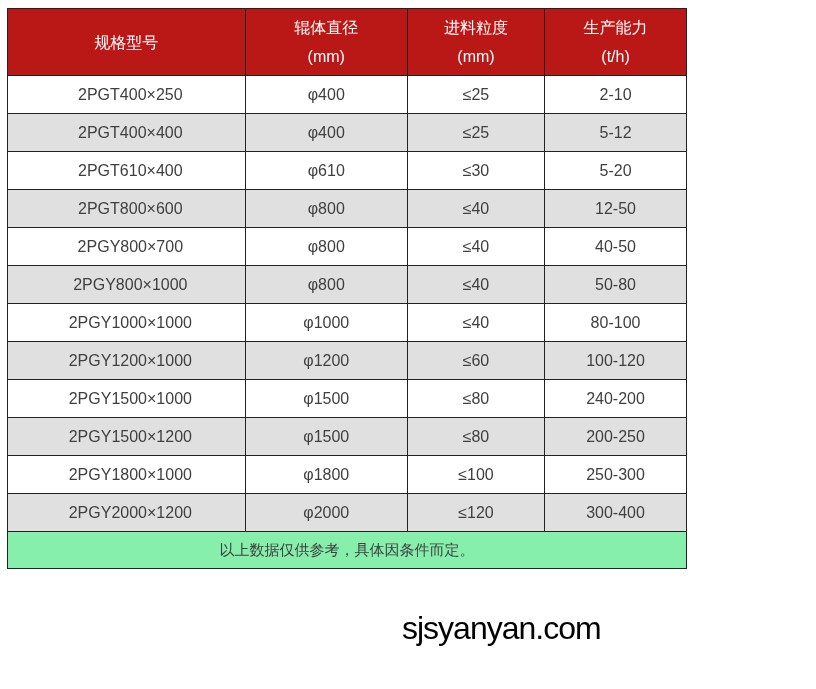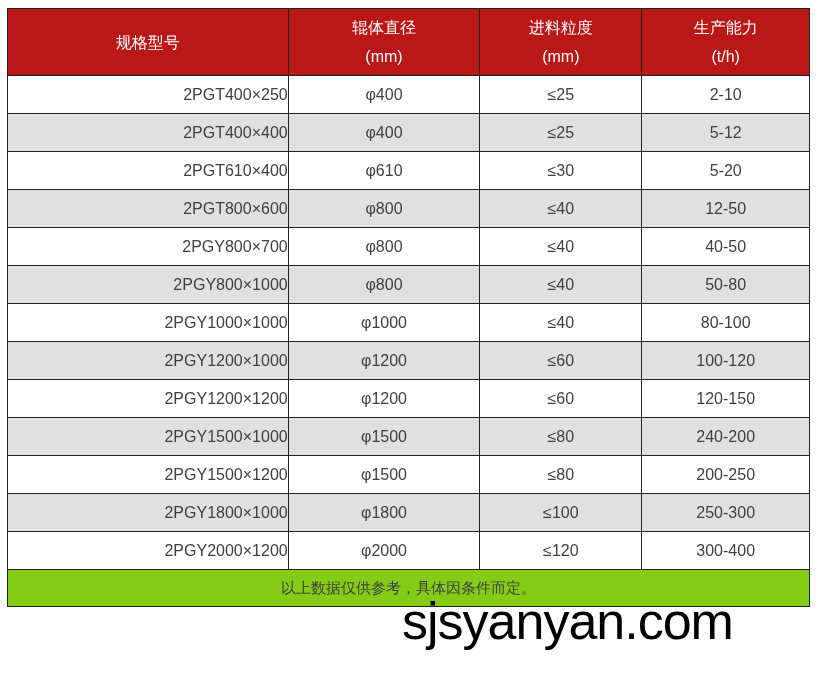--- a/index.html
+++ b/index.html
@@ -13,21 +13,21 @@
   }
   .page {
     position: relative;
     width: 816px;
     height: 689px;
   }
   .table-wrap {
     position: absolute;
     left: 7px;
     top: 8px;
-    width: 803px;
+    width: 680px;
   }
   table {
     width: 100%;
     border-collapse: collapse;
     table-layout: fixed;
   }
   th, td {
     border: 1px solid #222222;
     font-size: 16px;
     color: #3f3f3f;
@@ -49,34 +49,34 @@
     line-height: 29px;
   }
   tbody td {
     height: 37px;
     background: #ffffff;
   }
   tbody tr:nth-child(even) td {
     background: #e0e0e0;
   }
   tbody td.model-cell {
-    text-align: right;
+    text-align: center;
     padding-left: 8px;
   }
   tfoot td {
     height: 36px;
-    background: #84cc16;
+    background: #86efac;
     font-size: 15px;
     color: #404040;
   }
   .watermark {
     position: absolute;
     left: 402px;
-    top: 595px;
-    font-size: 52px;
+    top: 612px;
+    font-size: 32px;
     line-height: 1;
     color: #000000;
     font-family: "Liberation Sans", "DejaVu Sans", sans-serif;
     letter-spacing: -1px;
     pointer-events: none;
     z-index: 5;
     white-space: nowrap;
   }
 </style>
 </head>
@@ -164,26 +164,20 @@
     <td>80-100</td>
   </tr>
 
   <tr>
     <td class="model-cell">2PGY1200×1000</td>
     <td>φ1200</td>
     <td>≤60</td>
     <td>100-120</td>
   </tr>
 
-  <tr>
-    <td class="model-cell">2PGY1200×1200</td>
-    <td>φ1200</td>
-    <td>≤60</td>
-    <td>120-150</td>
-  </tr>
 
   <tr>
     <td class="model-cell">2PGY1500×1000</td>
     <td>φ1500</td>
     <td>≤80</td>
     <td>240-200</td>
   </tr>
 
   <tr>
     <td class="model-cell">2PGY1500×1200</td>

